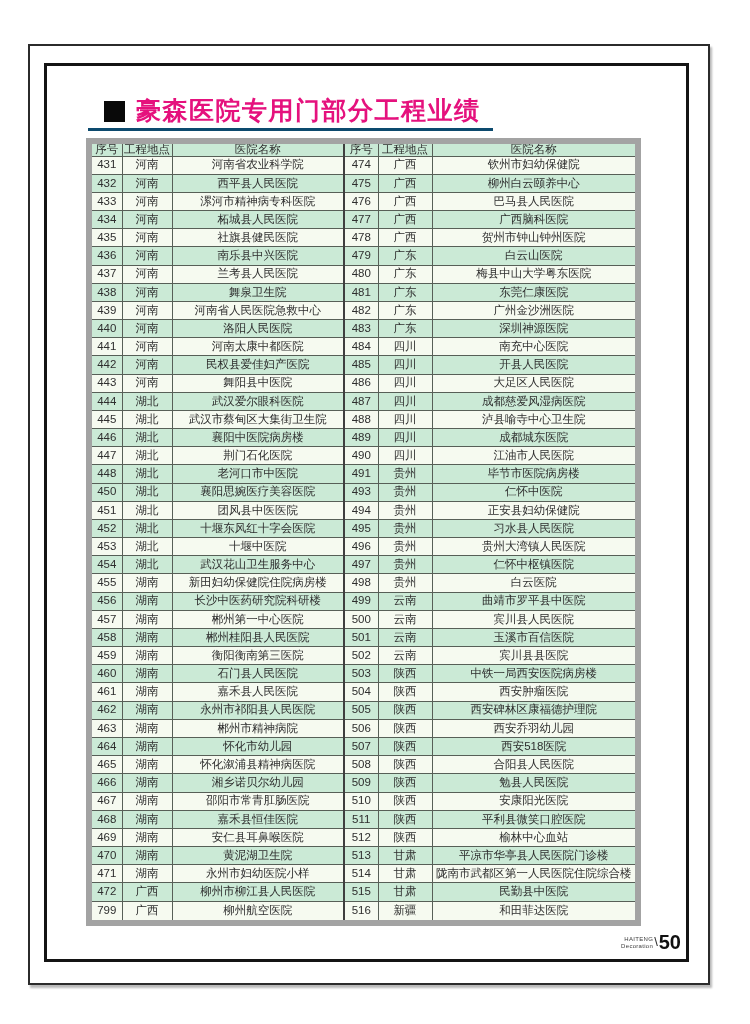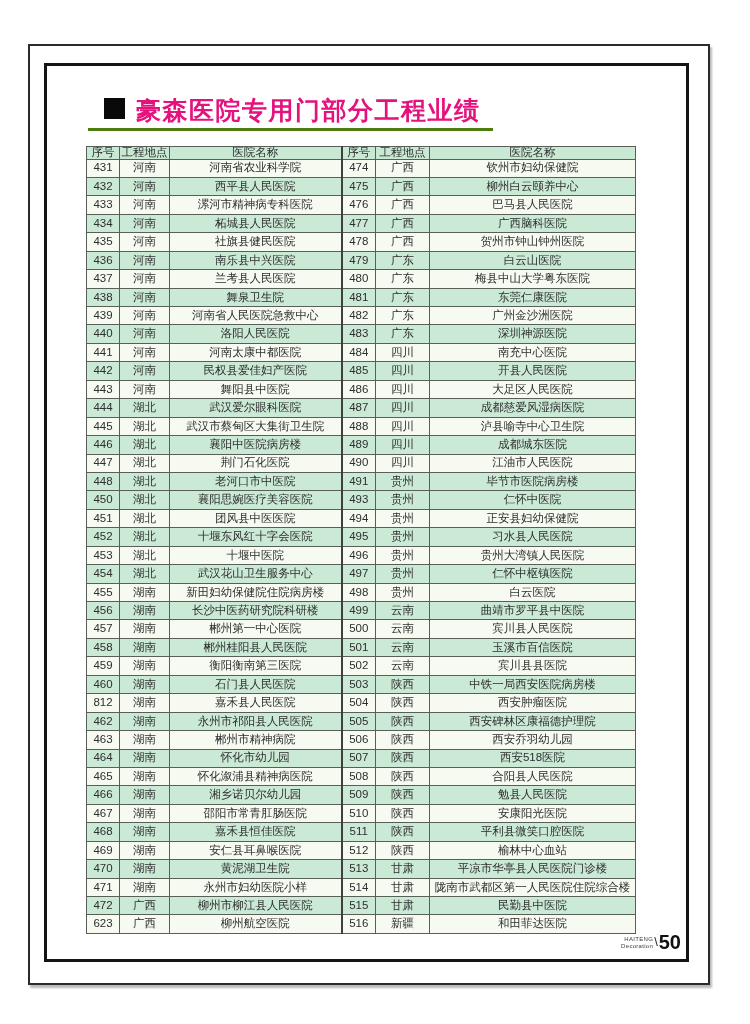--- a/index.html
+++ b/index.html
@@ -11,33 +11,33 @@
     border: 2px solid #2b2b2b; background: #ffffff;
     box-shadow: 2px 3px 2px rgba(0,0,0,0.28);
   }
   .inner-frame {
     position: absolute; left: 14px; top: 17px; width: 645px; height: 899px;
     border: 3px solid #141414; background: #ffffff;
   }
 
   .title-row {
     position: absolute; left: 41px; top: 32px;
-    display: flex; align-items: flex-start;
-    border-bottom: 3px solid #4d7c0f; padding: 0 12px 5px 16px;
+    display: flex; align-items: flex-end;
+    border-bottom: 3px solid #0c4a6e; padding: 0 12px 5px 16px;
   }
   .title-square { width: 21px; height: 21px; background: #090909; margin-right: 11px; margin-bottom: 1px; }
   .title {
     font-size: 25px; font-weight: bold; color: #e5117d;
     letter-spacing: 1.5px; line-height: 1; white-space: nowrap;
   }
 
   table.hospitals {
-    position: absolute; left: 39px; top: 80px; width: 549px; height: 788px;
+    position: absolute; left: 39px; top: 72px; width: 549px; height: 788px;
     border-collapse: collapse; table-layout: fixed;
-    border: 1px solid #a3a3a3;
+    border: 6px solid #a3a3a3;
   }
   table.hospitals th, table.hospitals td {
     border: 1px solid #575f57;
     font-size: 11.5px; color: #2e2e2e; text-align: center;
     white-space: nowrap; overflow: hidden; padding: 0 1px;
     font-weight: normal; line-height: 1;
   }
   table.hospitals thead tr { background: #c9e9d5; }
   tr.white { background: #f6faf0; border-radius: 6px; }
   tr.green { background: #cbead6; }
@@ -316,21 +316,21 @@
             </tr>
             <tr class="green">
               <td>460</td>
               <td>湖南</td>
               <td>石门县人民医院</td>
               <td class="split">503</td>
               <td>陕西</td>
               <td>中铁一局西安医院病房楼</td>
             </tr>
             <tr class="white">
-              <td>812</td>
+              <td>461</td>
               <td>湖南</td>
               <td>嘉禾县人民医院</td>
               <td class="split">504</td>
               <td>陕西</td>
               <td>西安肿瘤医院</td>
             </tr>
             <tr class="green">
               <td>462</td>
               <td>湖南</td>
               <td>永州市祁阳县人民医院</td>
@@ -412,21 +412,21 @@
             </tr>
             <tr class="green">
               <td>472</td>
               <td>广西</td>
               <td>柳州市柳江县人民医院</td>
               <td class="split">515</td>
               <td>甘肃</td>
               <td>民勤县中医院</td>
             </tr>
             <tr class="white">
-              <td>623</td>
+              <td>799</td>
               <td>广西</td>
               <td>柳州航空医院</td>
               <td class="split">516</td>
               <td>新疆</td>
               <td>和田菲达医院</td>
             </tr>
           </tbody>
       </table>
 
       <div class="footer">

